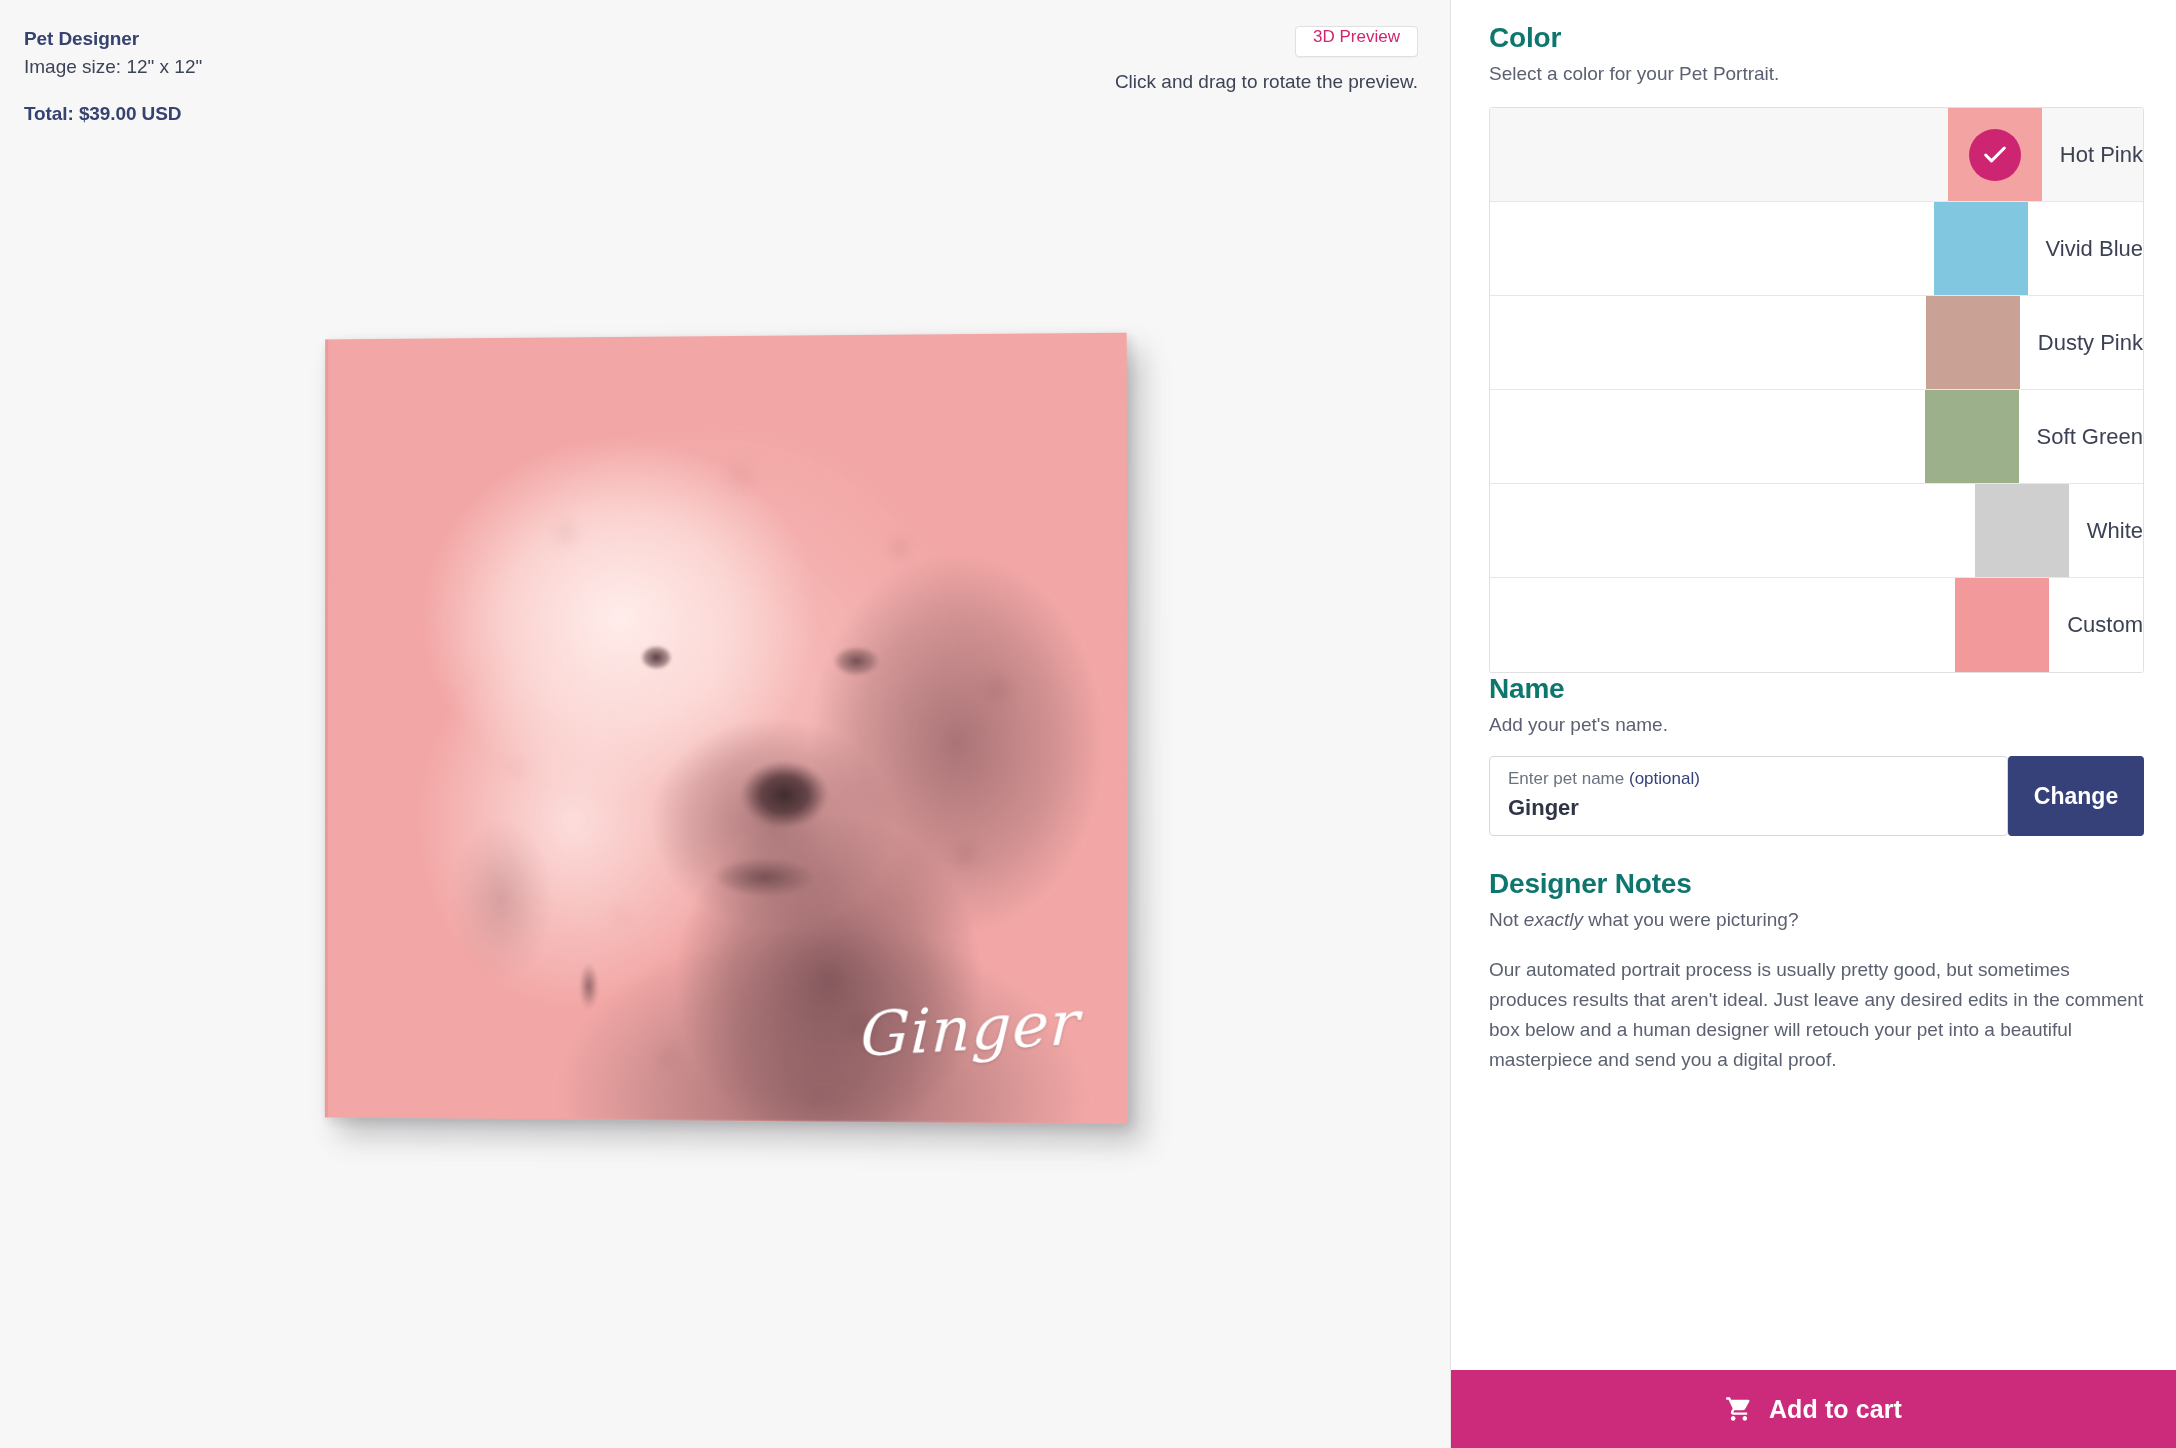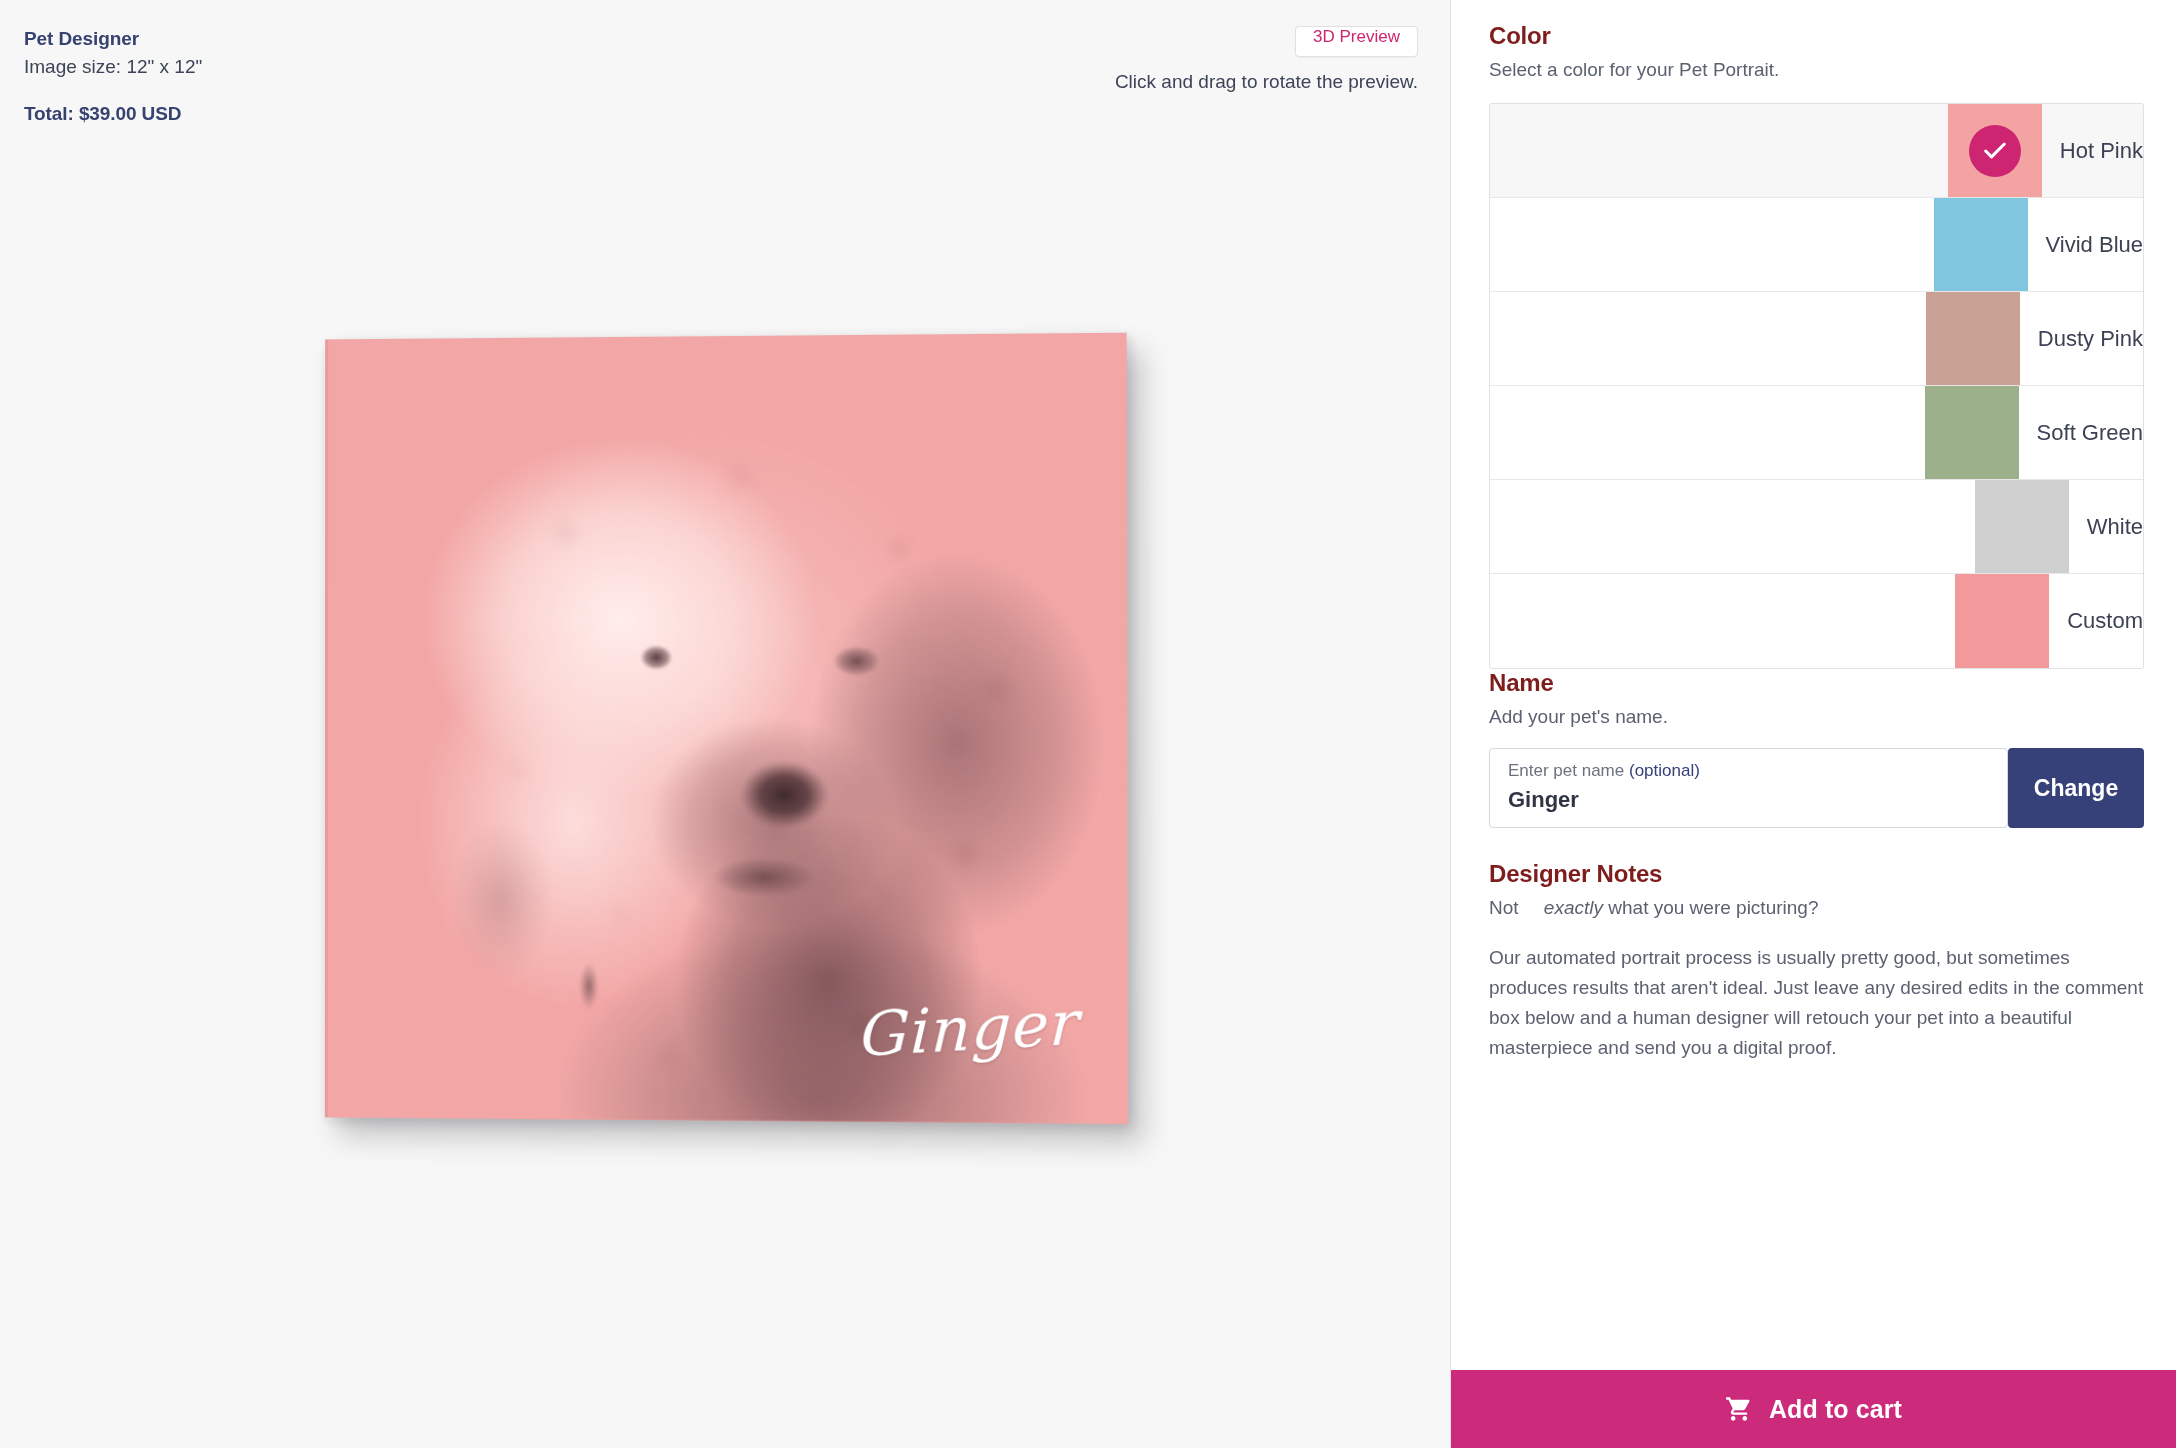--- a/index.html
+++ b/index.html
@@ -194,23 +194,23 @@
   }
   #options-scroll {
     position: absolute;
     left: 0; top: 0; right: 0;
     bottom: 0;
     padding: 22px 32px 0 38px;
     overflow: hidden;
   }
 
   .section-heading {
-    font-size: 24px;
-    font-weight: bold;
-    color: #7f1d1d;
+    font-size: 28px;
+    font-weight: bold;
+    color: #0f766e;
     letter-spacing: -0.2px;
   }
   .section-sub {
     font-size: 19px;
     color: #5b6170;
     margin-top: 9px;
   }
 
   
   #color-list {
@@ -302,21 +302,21 @@
     font-family: "Liberation Sans", sans-serif;
   }
 
   
   #designer-notes { margin-top: 32px; }
   #notes-lead {
     font-size: 19px;
     color: #5b6170;
     margin-top: 9px;
   }
-  #notes-lead em { font-style: italic; margin-left: 20px; }
+  #notes-lead em { font-style: italic; }
   #notes-body {
     font-size: 19px;
     color: #5b6170;
     margin-top: 24px;
     line-height: 1.58;
   }
 
   
   #add-to-cart-bar {
     position: absolute;

